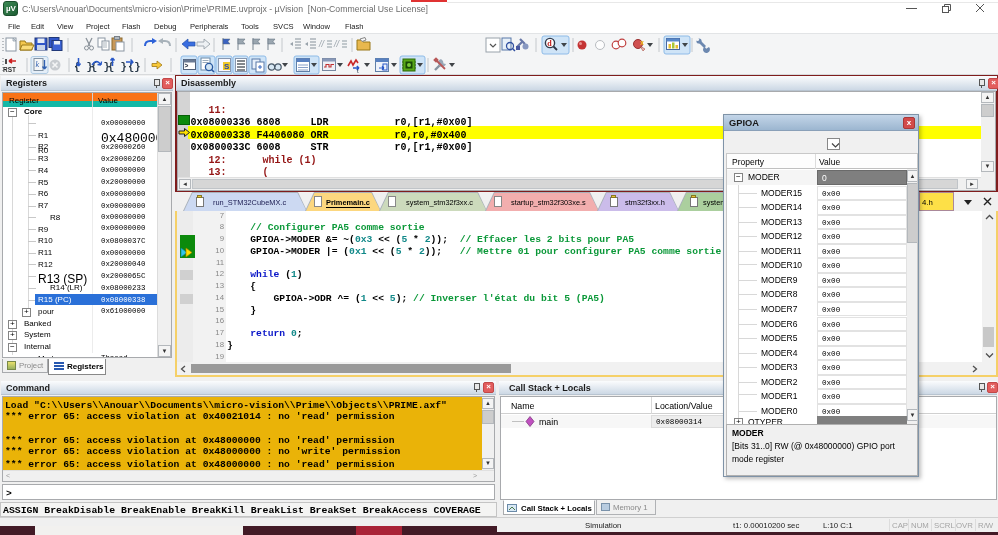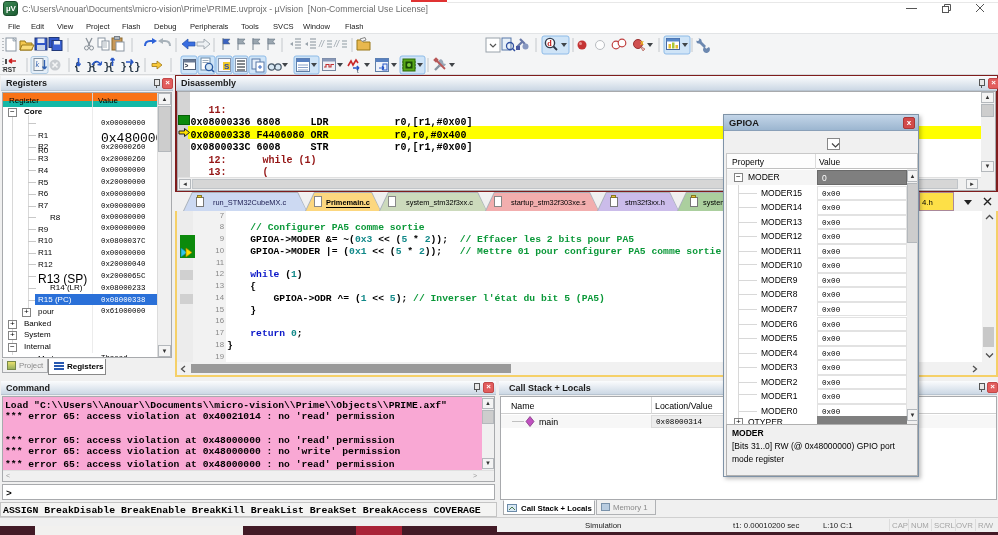--- a/index.html
+++ b/index.html
@@ -583,21 +583,21 @@
     </div>
     <div class="abs" style="left:807px;top:170px;width:14px;height:13px;background:#f1f1f1;"></div>
   </div>
 
 <div class="abs" id="cmdpanel" style="left:0;top:380px;width:497px;height:137px;background:#f0f0f0;">
     <div class="panel-title abs" style="left:1px;top:1px;width:495px;height:14px;">
       <span class="abs" style="left:5px;top:2px;">Command</span>
       <span class="pin" style="left:471px;top:1px;"></span>
       <div class="xbtn" style="left:482px;top:1px;">×</div>
     </div>
-    <div class="abs" style="left:2px;top:16px;width:493px;height:86px;border:1px solid #a8aaad;background:#f9a8d4;overflow:hidden;font-family:'Liberation Mono',monospace;font-size:9.7px;font-weight:bold;white-space:pre;color:#000;">
+    <div class="abs" style="left:2px;top:16px;width:493px;height:86px;border:1px solid #a8aaad;background:#eab308;overflow:hidden;font-family:'Liberation Mono',monospace;font-size:9.7px;font-weight:bold;white-space:pre;color:#000;">
       <div class="abs" style="left:2px;top:2.5px;">Load "C:\\Users\\Anouar\\Documents\\micro-vision\\Prime\\Objects\\PRIME.axf"</div>
       <div class="abs" style="left:2px;top:14.3px;">*** error 65: access violation at 0x40021014 : no 'read' permission</div>
       <div class="abs" style="left:2px;top:37.9px;">*** error 65: access violation at 0x48000000 : no 'read' permission</div>
       <div class="abs" style="left:2px;top:49.2px;">*** error 65: access violation at 0x48000000 : no 'write' permission</div>
       <div class="abs" style="left:2px;top:61.5px;">*** error 65: access violation at 0x48000000 : no 'read' permission</div>
       <div class="abs" style="left:479px;top:0;width:13px;height:73px;background:#f0f0f0;">
         <div class="abs" style="left:0px;top:1px;width:12px;height:11px;background:#f4f4f4;border:1px solid #b4b8bc;text-align:center;font-size:6px;line-height:9px;color:#333;font-family:'Liberation Sans';font-weight:normal;">▲</div>
         <div class="abs" style="left:0px;top:13px;width:12px;height:14px;background:#cdcdcd;border:1px solid #b4b8bc;"></div>
         <div class="abs" style="left:0px;top:61px;width:12px;height:11px;background:#f4f4f4;border:1px solid #b4b8bc;text-align:center;font-size:6px;line-height:9px;color:#333;font-family:'Liberation Sans';font-weight:normal;">▼</div>
       </div>

